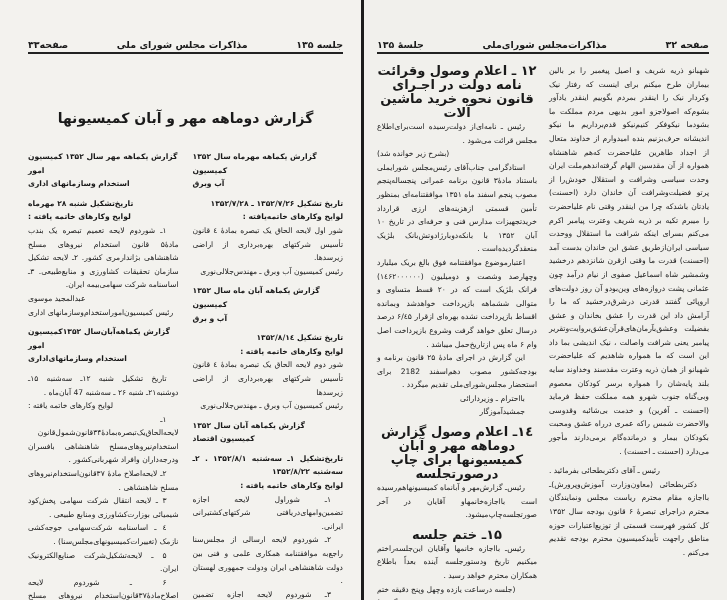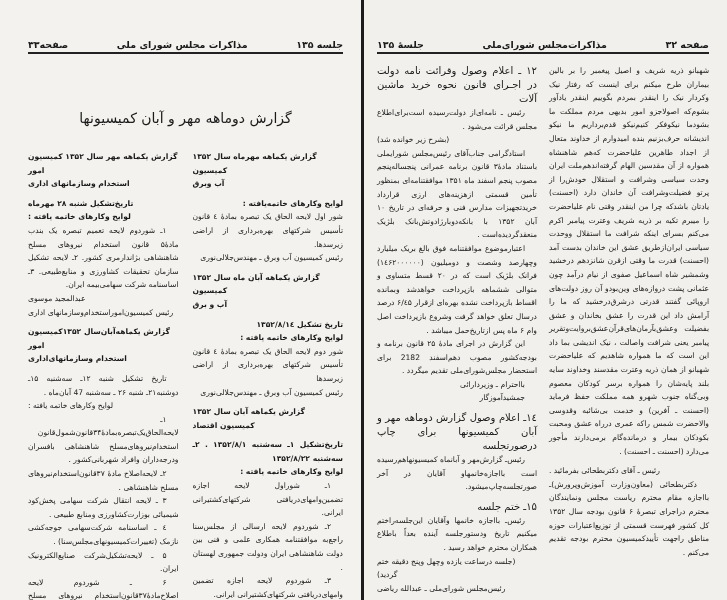--- a/index.html
+++ b/index.html
@@ -21,29 +21,29 @@
   .gutter {
     position:absolute; left:361px; top:0; width:3px; height:600px; background:#1c1c1c;
   }
   .runhead {
     display:flex; justify-content:space-between; align-items:flex-end;
     font-size:9.5px; font-weight:bold; height:14px;
     border-bottom:2px solid #222; padding-bottom:2px;
   }
   .runhead .c { flex:1; text-align:center; }
   .title {
-    text-align:center; font-size:14px; font-weight:normal; margin:56px 0 24px 0;
+    text-align:center; font-size:14px; font-weight:bold; margin:56px 0 24px 0;
   }
   .cols { display:flex; gap:14px; }
   .col { flex:1; font-size:7.6px; line-height:13.6px; text-align:justify; }
   .col p { margin:0; }
   .c-center { text-align:left; }
   .b { font-weight:bold; }
   .ind { text-indent:12px; }
-  .h { font-weight:normal; font-size:10px; line-height:14px; margin:2px 0 5px 0; }
+  .h { font-weight:bold; font-size:13px; line-height:14px; text-align:center; margin:2px 0 5px 0; }
   .sp { height:6px; }
   .right .cols { margin-top:10px; gap:12px; }
 </style>
 </head>
 <body>
 
 <div class="spread">
 
   <div class="page left">
     <div class="runhead">
@@ -53,20 +53,21 @@
     </div>
 
     <div class="title">گزارش دوماهه مهر و آبان کمیسیونها</div>
 
     <div class="cols">
 
       <div class="col">
         <p class="c-center b">گزارش یکماهه مهرماه سال ۱۳۵۲ کمیسیون</p>
         <p class="c-center b">آب وبرق</p>
         <div class="sp"></div>
+        <p class="b">تاریخ تشکیل ۱۳۵۲/۷/۲۶ ـ ۱۳۵۲/۷/۲۸</p>
         <p class="b">لوایح وکارهای خاتمه‌یافته :</p>
         <p>شور اول لایحه الحاق یک تبصره بمادهٔ ٤ قانون تأسیس شرکتهای بهره‌برداری از اراضی زیرسدها.</p>
         <p>رئیس کمیسیون آب وبرق ـ مهندس‌جلالی‌نوری</p>
         <div class="sp"></div>
         <p class="c-center b">گزارش یکماهه آبان ماه سال ۱۳۵۲ کمیسیون</p>
         <p class="c-center b">آب و برق</p>
         <div class="sp"></div>
         <p class="b">تاریخ تشکیل ۱۳۵۲/۸/۱٤</p>
         <p class="b">لوایح وکارهای خاتمه یافته :</p>
         <p>شور دوم لایحه الحاق یک تبصره بمادهٔ ٤ قانون تأسیس شرکتهای بهره‌برداری از اراضی زیرسدها</p>

